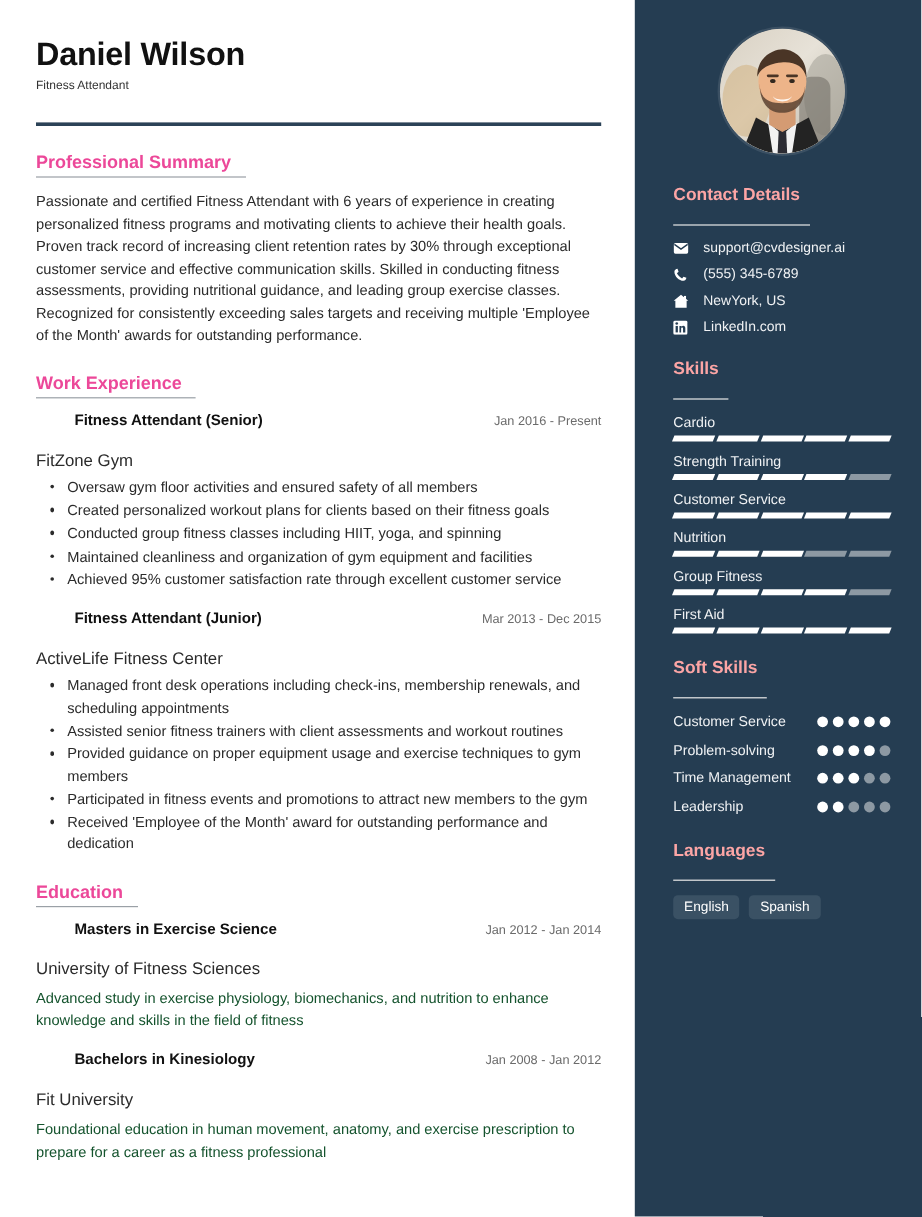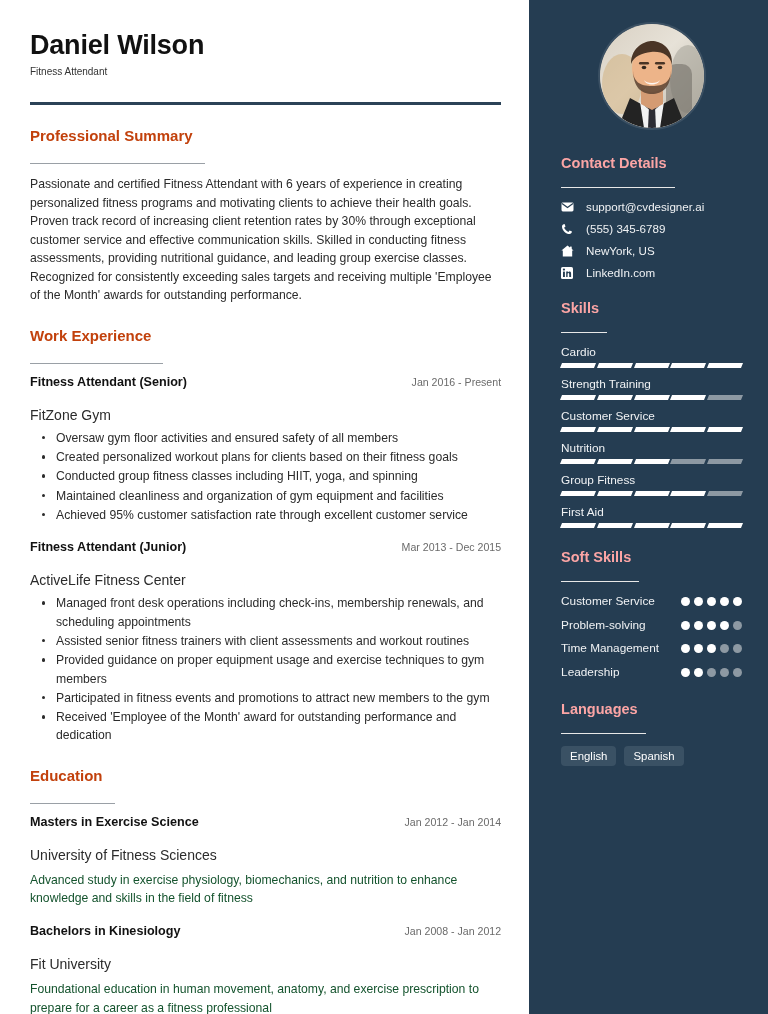--- a/index.html
+++ b/index.html
@@ -48,40 +48,41 @@
     margin-top: 25px;
     margin-bottom: 22px;
   }
 
   .section { margin-bottom: 6px; }
 
   .section-heading {
     display: inline-block;
     font-size: 15px;
     font-weight: bold;
-    color: #c2410c;
+    color: #ec4899;
     border-bottom: 1.6px solid #9aa0a6;
-    padding-bottom: 19px;
+    padding-bottom: 3px;
     padding-right: 12px;
     margin-bottom: 11px;
   }
 
   .summary-text {
     font-size: 12.2px;
     line-height: 1.52;
     color: #2b2b2b;
     text-align: left;
   }
 
   .entry { margin-bottom: 4px; }
 
   .entry-head {
     display: flex;
     justify-content: space-between;
     align-items: baseline;
+    margin-left: 32px;
   }
 
   .entry-title {
     font-size: 12.6px;
     font-weight: bold;
     color: #111111;
   }
 
   .entry-date {
     font-size: 10.6px;

